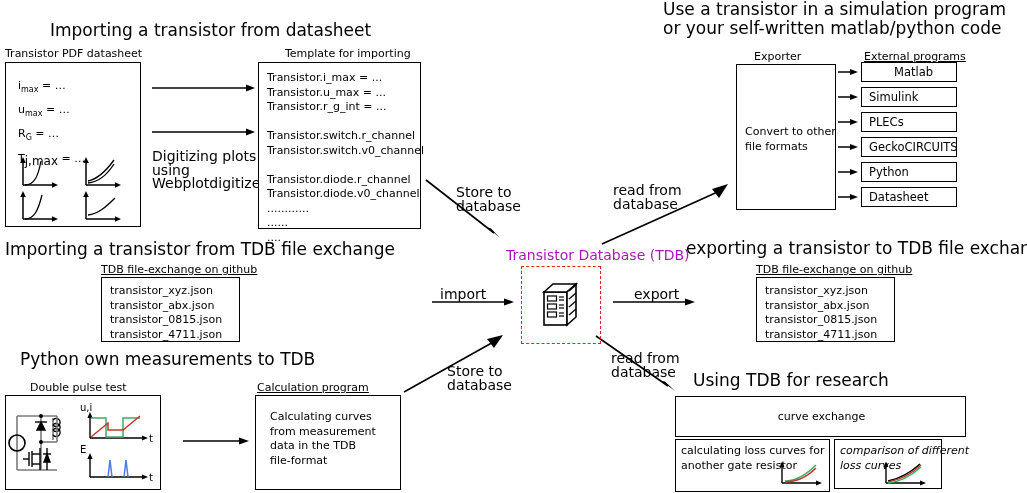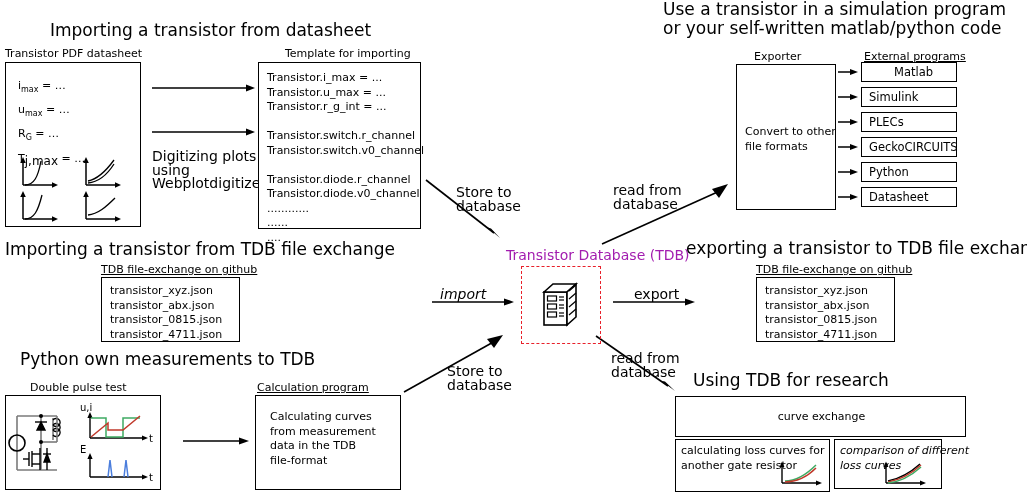--- a/index.html
+++ b/index.html
@@ -202,21 +202,21 @@
   <path d="M2,62 L122,8" stroke="#000" stroke-width="1.6" fill="none"></path>
   <path d="M112,7 L128,2 L119,16 Z" fill="#000"></path>
 </svg>
 <div class="abs lbl" style="left:613px;top:184px;">read from
 database</div>
 
 <svg class="abs" style="left:432px;top:296px;" width="90" height="14" viewBox="0 0 90 14">
   <path d="M0,6 L74,6" stroke="#000" stroke-width="1.6" fill="none"></path>
   <path d="M72,2.4 L82,6 L72,9.6 Z" fill="#000"></path>
 </svg>
-<div class="abs lbl" style="left:440px;top:288px;font-style:italic;">import</div>
+<div class="abs lbl" style="left:440px;top:288px;">import</div>
 
 <svg class="abs" style="left:613px;top:296px;" width="90" height="14" viewBox="0 0 90 14">
   <path d="M0,6 L74,6" stroke="#000" stroke-width="1.6" fill="none"></path>
   <path d="M72,2.4 L82,6 L72,9.6 Z" fill="#000"></path>
 </svg>
 <div class="abs lbl" style="left:634px;top:288px;">export</div>
 
 <svg class="abs" style="left:402px;top:334px;" width="115" height="62" viewBox="0 0 115 62">
   <path d="M2,58 L95,6" stroke="#000" stroke-width="1.6" fill="none"></path>
   <path d="M85,5 L101,1 L92,14 Z" fill="#000"></path>

